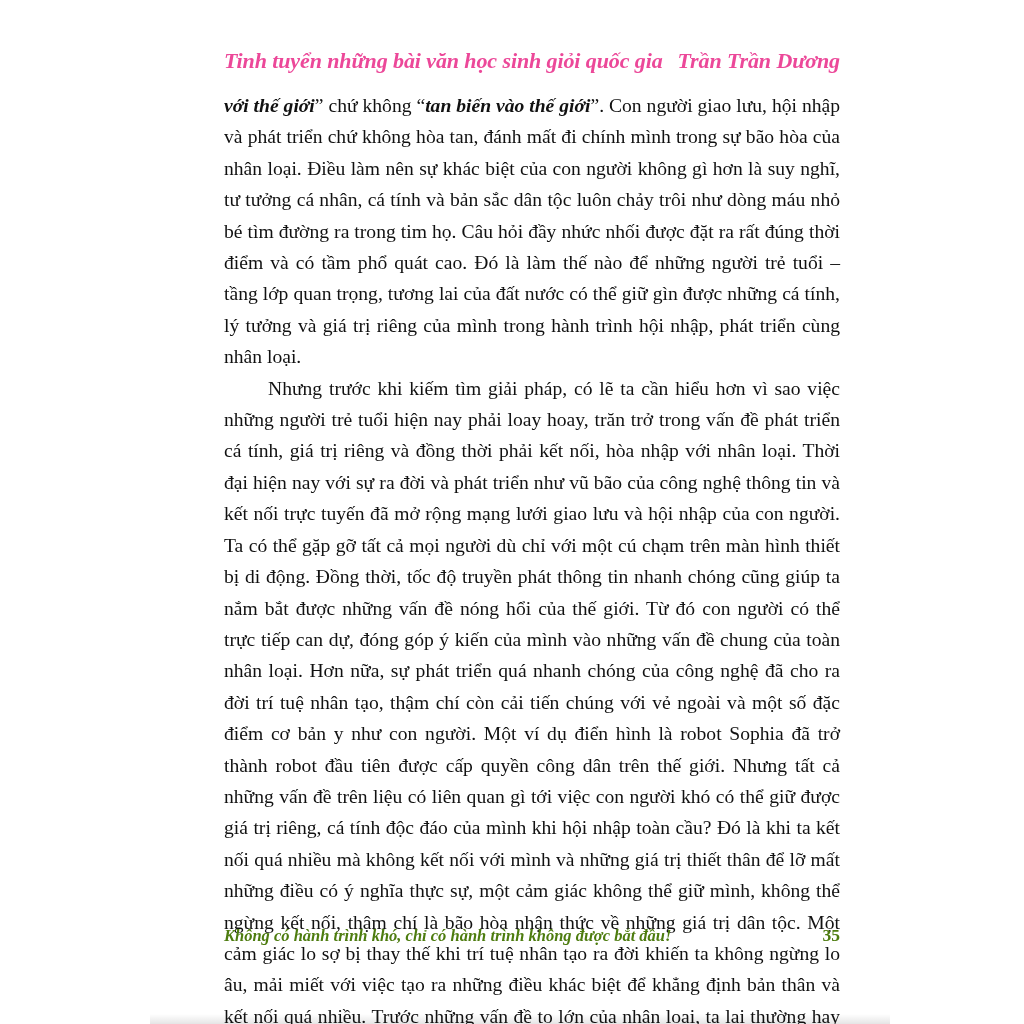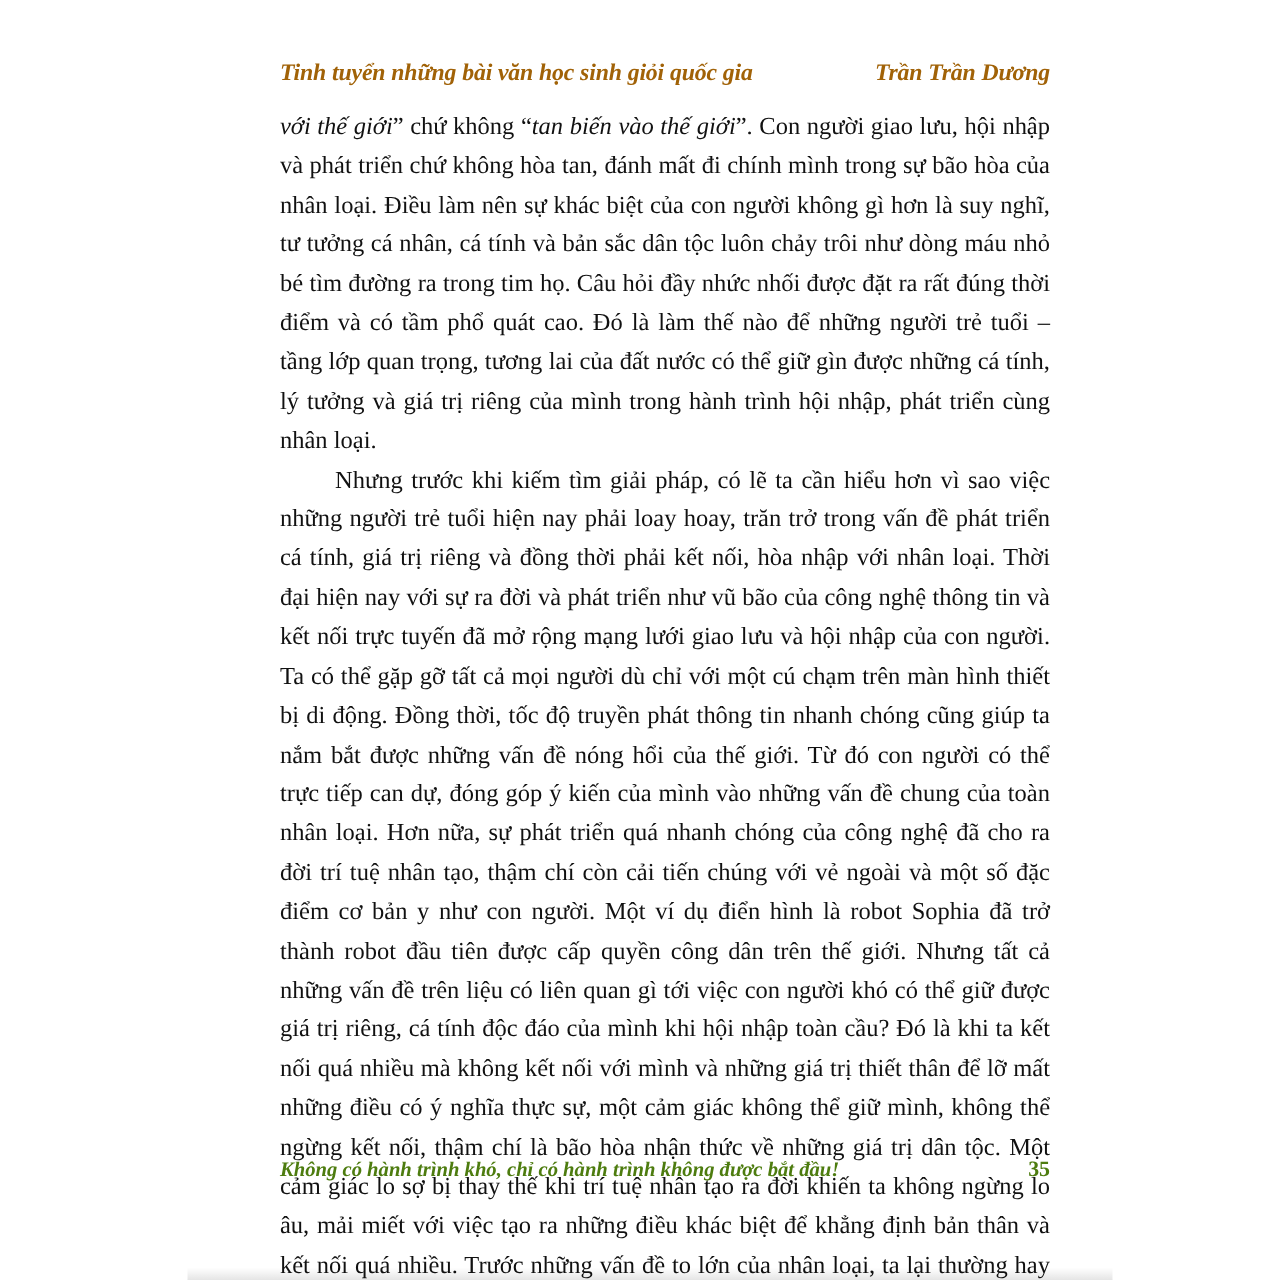--- a/index.html
+++ b/index.html
@@ -25,25 +25,25 @@
   .page-inner {
     position: absolute;
     left: 224px;
     top: 48px;
     width: 616px;
   }
   .running-head {
     display: flex;
     justify-content: space-between;
     align-items: baseline;
-    color: #a16207;
+    color: #ec4899;
     font-family: "Liberation Serif", serif;
     font-weight: bold;
     font-style: italic;
-    font-size: 19px;
+    font-size: 22px;
     letter-spacing: -0.1px;
     margin-bottom: 16px;
   }
   .running-head .rh-left {
     white-space: nowrap;
   }
   .running-head .rh-right {
     white-space: nowrap;
   }
   .body-text {
@@ -55,20 +55,21 @@
     text-justify: inter-word;
   }
   .body-text p {
     margin: 0;
   }
   .body-text p.indent {
     text-indent: 44px;
   }
   .it {
     font-style: italic;
+    font-weight: bold;
   }
   .footer {
     position: absolute;
     left: 224px;
     top: 925px;
     width: 616px;
     display: flex;
     justify-content: space-between;
     align-items: baseline;
     color: #4d7c0f;

